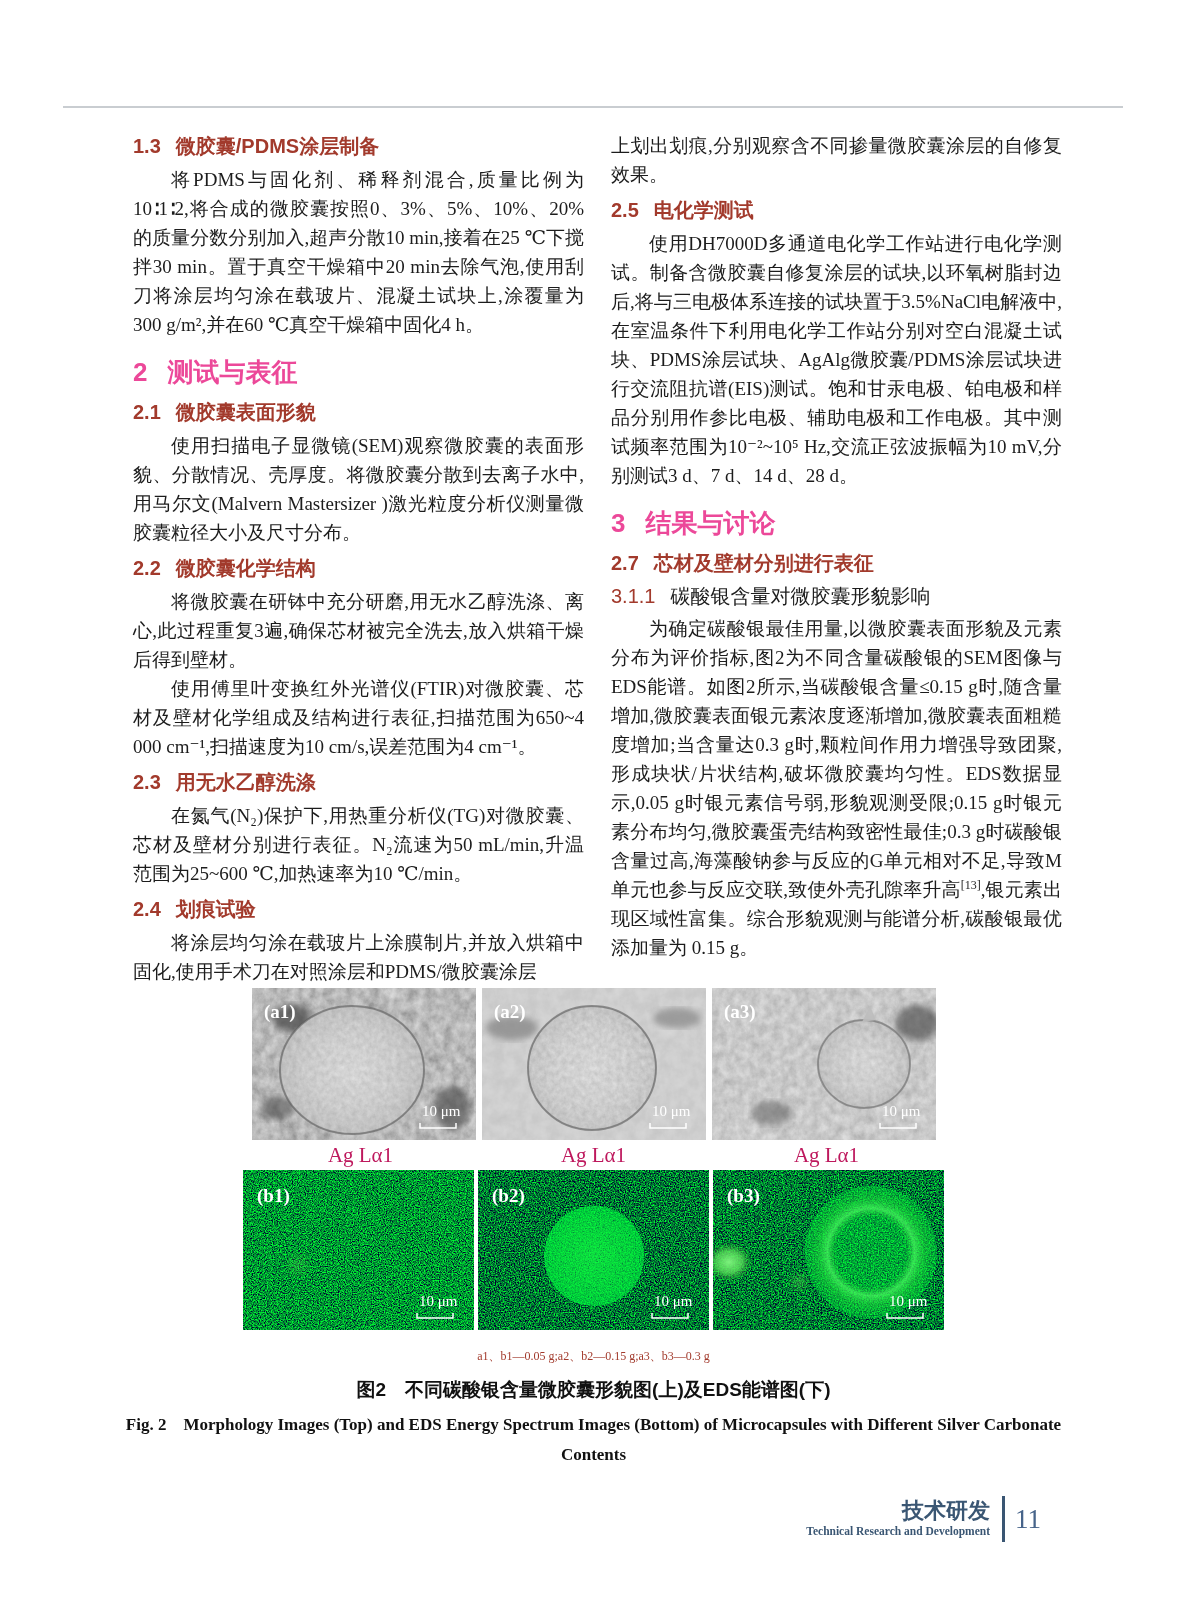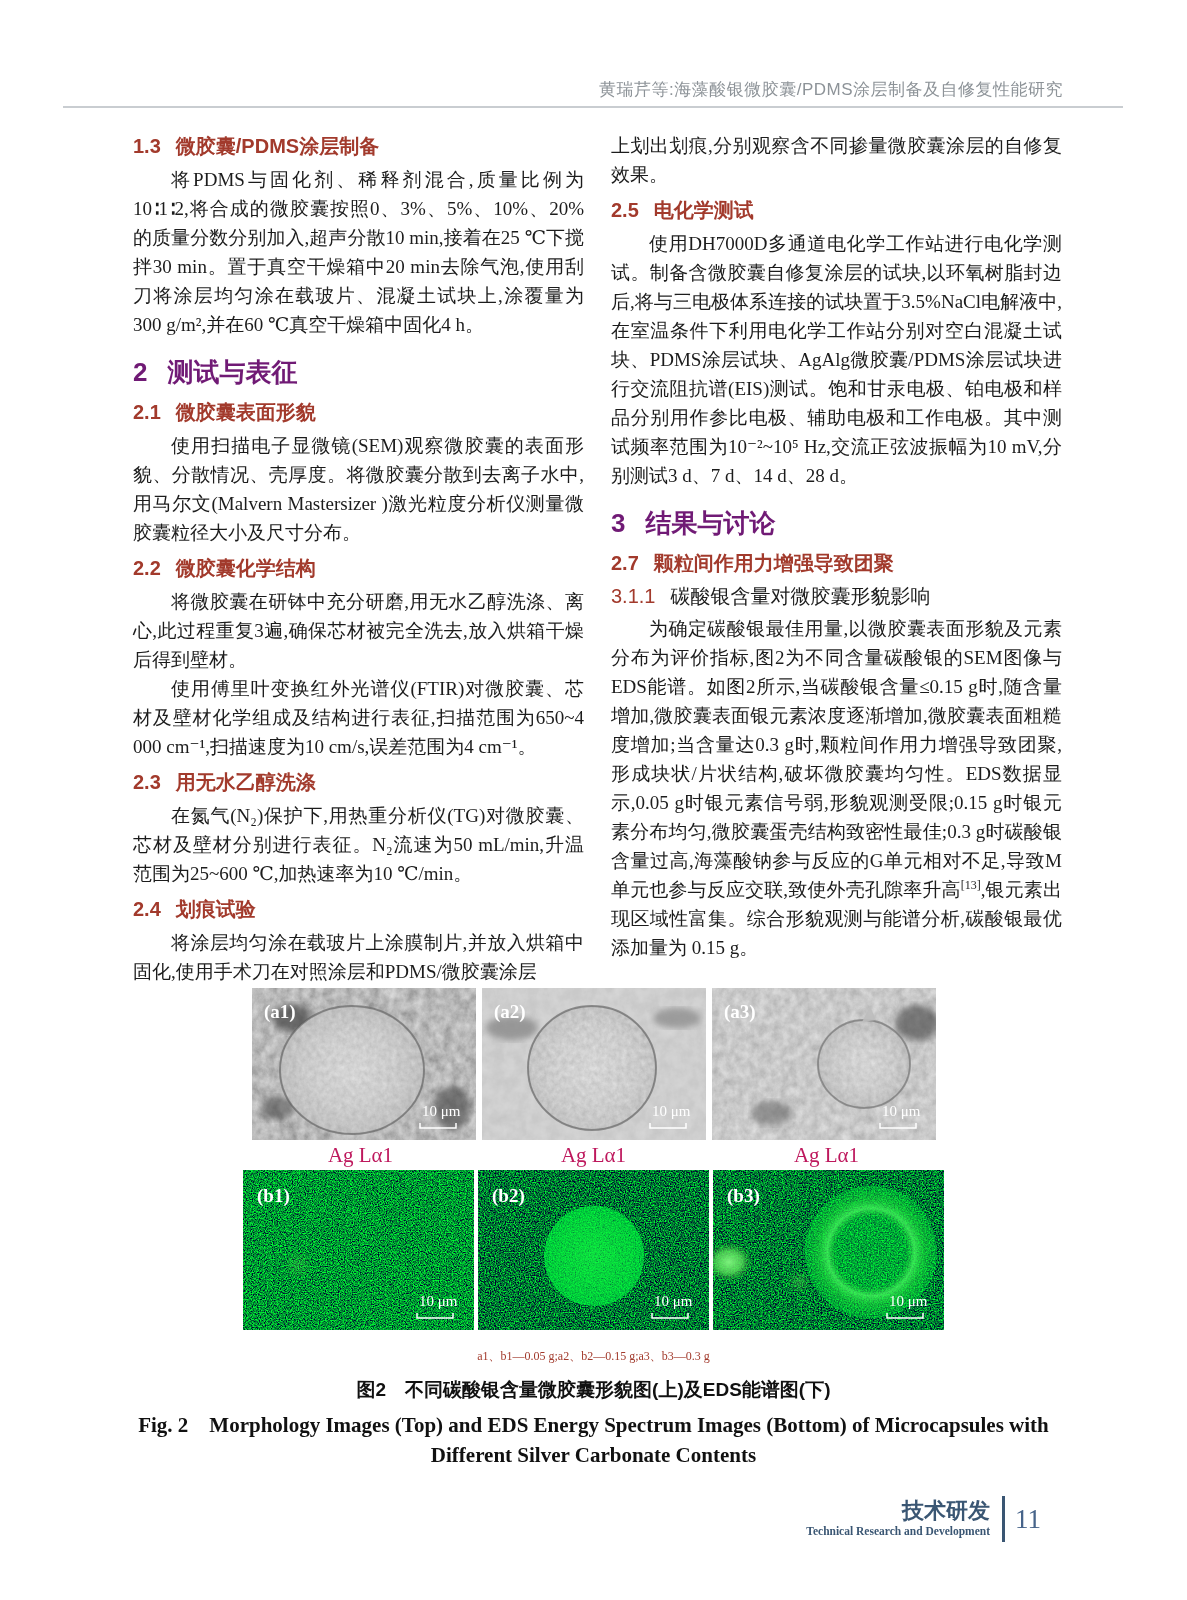--- a/index.html
+++ b/index.html
@@ -27,21 +27,21 @@
   }
   .col { width:451px; }
   p.body {
     margin:0; font-size:19px; line-height:29px; text-align:justify;
     color:#1c1c1c;
   }
   p.indent { text-indent:2em; }
 
   .h-main {
     font-family:"Liberation Sans","DejaVu Sans",sans-serif;
-    font-weight:bold; color:#701a75; font-size:26px; line-height:34px;
+    font-weight:bold; color:#ec4899; font-size:26px; line-height:34px;
     margin:16px 0 10px;
   }
   .h-main .hnum { margin-right:20px; }
   .h-sub {
     font-family:"Liberation Sans","DejaVu Sans",sans-serif;
     font-weight:bold; color:#a23a2c; font-size:20px; line-height:27px;
     margin:8px 0 5px;
   }
   .h-sub.first { margin-top:2px; }
   .h-sub .hnum { margin-right:15px; }
@@ -72,21 +72,21 @@
     margin-top:14px; color:#a23a2c; font-size:12px; line-height:24px;
     font-family:"Liberation Serif","DejaVu Serif",serif;
   }
   .caption-zh {
     margin-top:9px; font-family:"Liberation Sans","DejaVu Sans",sans-serif;
     font-weight:bold; font-size:19px; line-height:26px; color:#111;
   }
   .caption-en {
     margin:7px auto 0; max-width:985px; width:985px; position:relative; left:50%;
     transform:translateX(-50%);
-    font-weight:bold; font-size:21px; line-height:30px; color:#111;
+    font-weight:bold; font-size:17px; line-height:30px; color:#111;
     font-family:"Liberation Serif","DejaVu Serif",serif;
   }
 
   
   .footer {
     position:absolute; top:1496px; right:146px;
     display:flex; align-items:center;
   }
   .footer-text { text-align:right; }
   .footer-zh {
@@ -111,23 +111,20 @@
   svg text.pscale {
     font-family:"Liberation Serif","DejaVu Serif",serif;
     font-size:15px; fill:#ffffff;
   }
 </style>
 </head>
 <body>
 
 <div class="page">
 
-  <div class="header">
-    <span>黄瑞芹等:海藻酸银微胶囊/PDMS涂层制备及自修复性能研究</span>
-  </div>
   <div class="header-rule"></div>
 
   <div class="columns">
 
     <div class="col">
       <div class="h-sub first">
         <span class="hnum">1.3</span><span>微胶囊/PDMS涂层制备</span>
       </div>
       <p class="body indent">将PDMS与固化剂、稀释剂混合,质量比例为10∶1∶2,将合成的微胶囊按照0、3%、5%、10%、20%的质量分数分别加入,超声分散10 min,接着在25 ℃下搅拌30 min。置于真空干燥箱中20 min去除气泡,使用刮刀将涂层均匀涂在载玻片、混凝土试块上,涂覆量为300 g/m²,并在60 ℃真空干燥箱中固化4 h。</p>
 
@@ -163,21 +160,21 @@
       <div class="h-sub">
         <span class="hnum">2.5</span><span>电化学测试</span>
       </div>
       <p class="body indent">使用DH7000D多通道电化学工作站进行电化学测试。制备含微胶囊自修复涂层的试块,以环氧树脂封边后,将与三电极体系连接的试块置于3.5%NaCl电解液中,在室温条件下利用电化学工作站分别对空白混凝土试块、PDMS涂层试块、AgAlg微胶囊/PDMS涂层试块进行交流阻抗谱(EIS)测试。饱和甘汞电极、铂电极和样品分别用作参比电极、辅助电极和工作电极。其中测试频率范围为10⁻²~10⁵ Hz,交流正弦波振幅为10 mV,分别测试3 d、7 d、14 d、28 d。</p>
 
       <div class="h-main">
         <span class="hnum">3</span><span>结果与讨论</span>
       </div>
 
       <div class="h-sub">
-        <span class="hnum">2.7</span><span>颗粒间作用力增强导致团聚</span>
+        <span class="hnum">2.7</span><span>芯材及壁材分别进行表征</span>
       </div>
 
       <div class="h-sub3">
         <span class="hnum">3.1.1</span><span class="htitle">碳酸银含量对微胶囊形貌影响</span>
       </div>
       <p class="body indent"><span>为确定碳酸银最佳用量,以微胶囊表面形貌及元素分布为评价指标,图2为不同含量碳酸银的SEM图像与EDS能谱。如图2所示,当碳酸银含量≤0.15 g时,随含量增加,微胶囊表面银元素浓度逐渐增加,微胶囊表面粗糙度增加;当含量达0.3 g时,颗粒间作用力增强导致团聚,形成块状/片状结构,破坏微胶囊均匀性。EDS数据显示,0.05 g时银元素信号弱,形貌观测受限;0.15 g时银元素分布均匀,微胶囊蛋壳结构致密性最佳;0.3 g时碳酸银含量过高,海藻酸钠参与反应的G单元相对不足,导致M单元也参与反应交联,致使外壳孔隙率升高</span><sup class="ref">[13]</sup><span>,银元素出现区域性富集。综合形貌观测与能谱分析,碳酸银最优添加量为 0.15 g。</span></p>
     </div>
   </div>
 
   <div class="figure">

